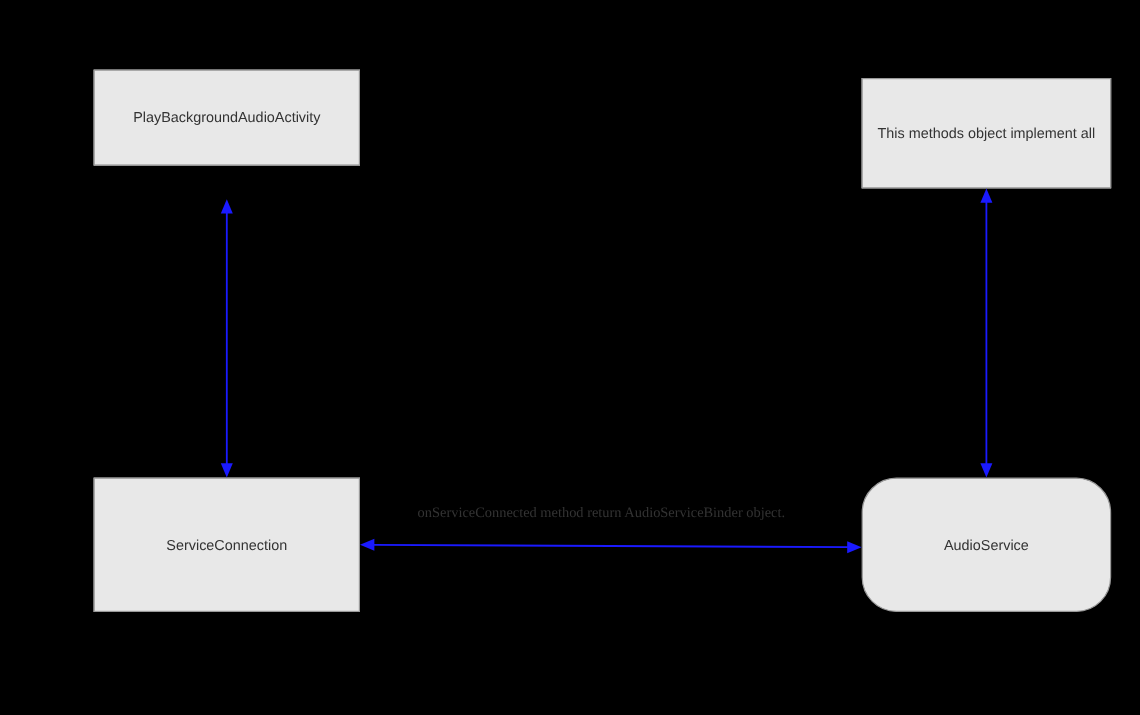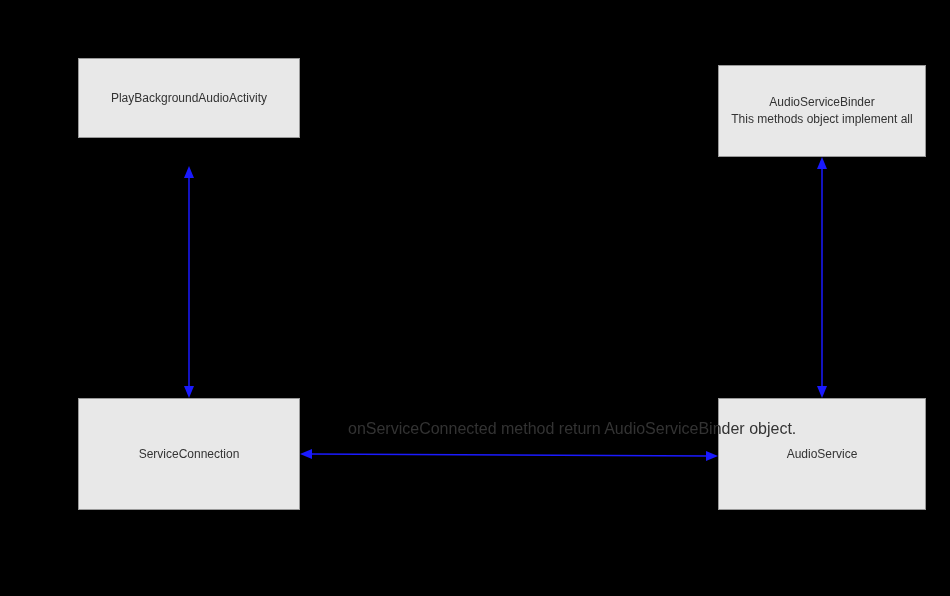--- a/index.html
+++ b/index.html
@@ -23,24 +23,25 @@
       align-items: center;
       justify-content: center;
       text-align: center;
       font-size: 12px;
       color: #333;
       padding: 8px;
       line-height: 1.4;
     }
     .label {
       position: absolute;
-      font-size: 16px;
+      font-size: 12px;
       color: #333;
       background: transparent;
       white-space: nowrap;
+      font-family: Liberation Serif, serif;
     }
     svg.arrows {
       position: absolute;
       top: 0;
       left: 0;
       width: 950px;
       height: 596px;
       pointer-events: none;
     }
     .arrow-line {
@@ -54,30 +55,29 @@
   </style>
 </head>
 <body>
 
 <div class="box" style="left: 78px; top: 58px; width: 222px; height: 80px;">
   <span>PlayBackgroundAudioActivity</span>
 </div>
 
 <div class="box" style="left: 718px; top: 65px; width: 208px; height: 92px;">
   <div>
-    <div>AudioServiceBinder</div>
     <div>This methods object implement all</div>
   </div>
 </div>
 
 <div class="box" style="left: 78px; top: 398px; width: 222px; height: 112px;">
   <span>ServiceConnection</span>
 </div>
 
-<div class="box" style="left: 718px; top: 398px; width: 208px; height: 112px;">
+<div class="box" style="left: 718px; top: 398px; width: 208px; height: 112px; border-radius: 29px;">
   <span>AudioService</span>
 </div>
 
 <div class="label" style="left: 348px; top: 420px;">
   <span>onServiceConnected method return AudioServiceBinder object.</span>
 </div>
 
 <svg class="arrows">
 
   <line class="arrow-line" x1="189" y1="175" x2="189" y2="389"></line>

